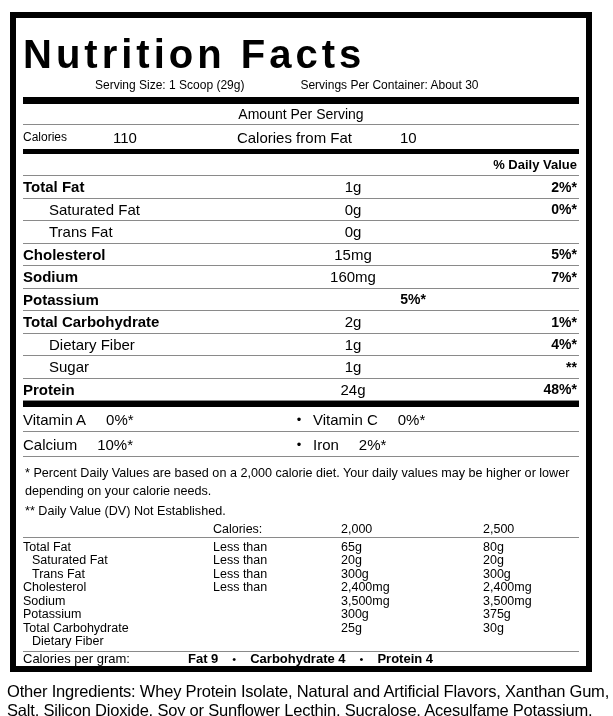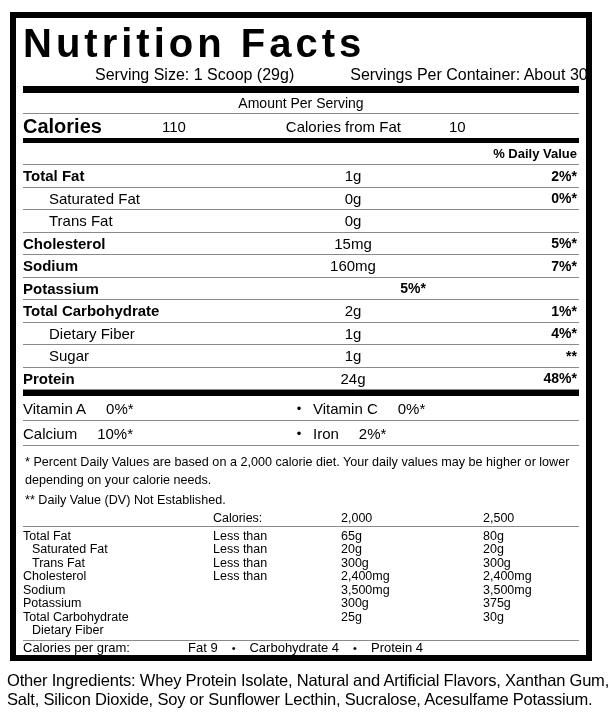--- a/index.html
+++ b/index.html
@@ -1,30 +1,30 @@
 <!DOCTYPE html>
 <html><head>
 <meta charset="utf-8">
 <style>
   html,body{margin:0;padding:0;background:#fff;}
   body{width:613px;height:716px;font-family:"Liberation Sans",sans-serif;color:#000;-webkit-font-smoothing:antialiased;}
   .nf-box{margin:12px 21px 0 10px;border:6px solid #000;padding:0 7px;background:#fff;}
 
-  .nf-title{font-size:40px;font-weight:bold;letter-spacing:4px;line-height:44px;margin-top:3px;white-space:nowrap;}
-  .serving-row{display:flex;padding-left:72px;gap:56px;font-size:16px;line-height:19px;margin-bottom:2px;white-space:nowrap;}
+  .nf-title{font-size:40px;font-weight:bold;letter-spacing:4px;line-height:44px;margin-top:14px;white-space:nowrap;}
+  .serving-row{display:flex;padding-left:72px;gap:56px;font-size:12px;line-height:19px;margin-bottom:2px;white-space:nowrap;}
 
   .bar-thick{height:7px;background:#000;}
   .bar-med{height:5px;background:#000;}
   .bar-prot{height:6px;background:#000;}
 
   .aps-row{font-size:14px;text-align:center;line-height:20px;border-bottom:1px solid #8a8a8a;}
 
   .calories-row{display:flex;align-items:center;height:24px;font-size:15px;white-space:nowrap;}
-  .calories-row .b{font-weight:bold;font-size:20px;}
-  .cal-val{margin-left:60px;}
+  .calories-row .b{font-weight:normal;font-size:12px;}
+  .cal-val{margin-left:46px;}
   .cff-label{margin-left:100px;}
   .cff-val{margin-left:48px;}
 
   .dvh-row{text-align:right;font-weight:bold;font-size:13px;line-height:21px;border-bottom:1px solid #8a8a8a;padding-right:2px;}
 
   .nutrient-row{display:grid;grid-template-columns:255px 150px 1fr;align-items:center;height:21.5px;font-size:15px;border-bottom:1px solid #8a8a8a;}
   .nutrient-row:last-of-type{border-bottom:none;}
   .n-name{white-space:nowrap;}
   .n-name.bold{font-weight:bold;}
   .n-name.indent{padding-left:26px;}
@@ -39,21 +39,21 @@
   .fn2{margin-top:2px;}
 
   .dv-grid{display:grid;grid-template-columns:190px 128px 142px 1fr;font-size:12.5px;}
   .dv-head{line-height:17px;border-bottom:1px solid #8a8a8a;}
   .dv-body{padding:3px 0 2px 0;border-bottom:1px solid #8a8a8a;}
   .dv-cell{line-height:13.5px;white-space:nowrap;}
   .dv-cell.indent{padding-left:9px;}
 
   .cpg-row{display:flex;align-items:center;height:14px;font-size:13px;white-space:nowrap;}
   .cpg-label{width:165px;}
-  .cpg-item{margin-right:0;}
+  .cpg-item{margin-right:0;font-weight:bold;}
   .cpg-dot{margin:0 14px;font-size:11px;}
 
   .ingredients{margin:10px 2px 0 7px;font-size:16.5px;line-height:19px;letter-spacing:-0.2px;}
 </style>
 </head>
 <body>
 
 <div class="nf-box">
 
   <div class="nf-title">Nutrition Facts</div>

